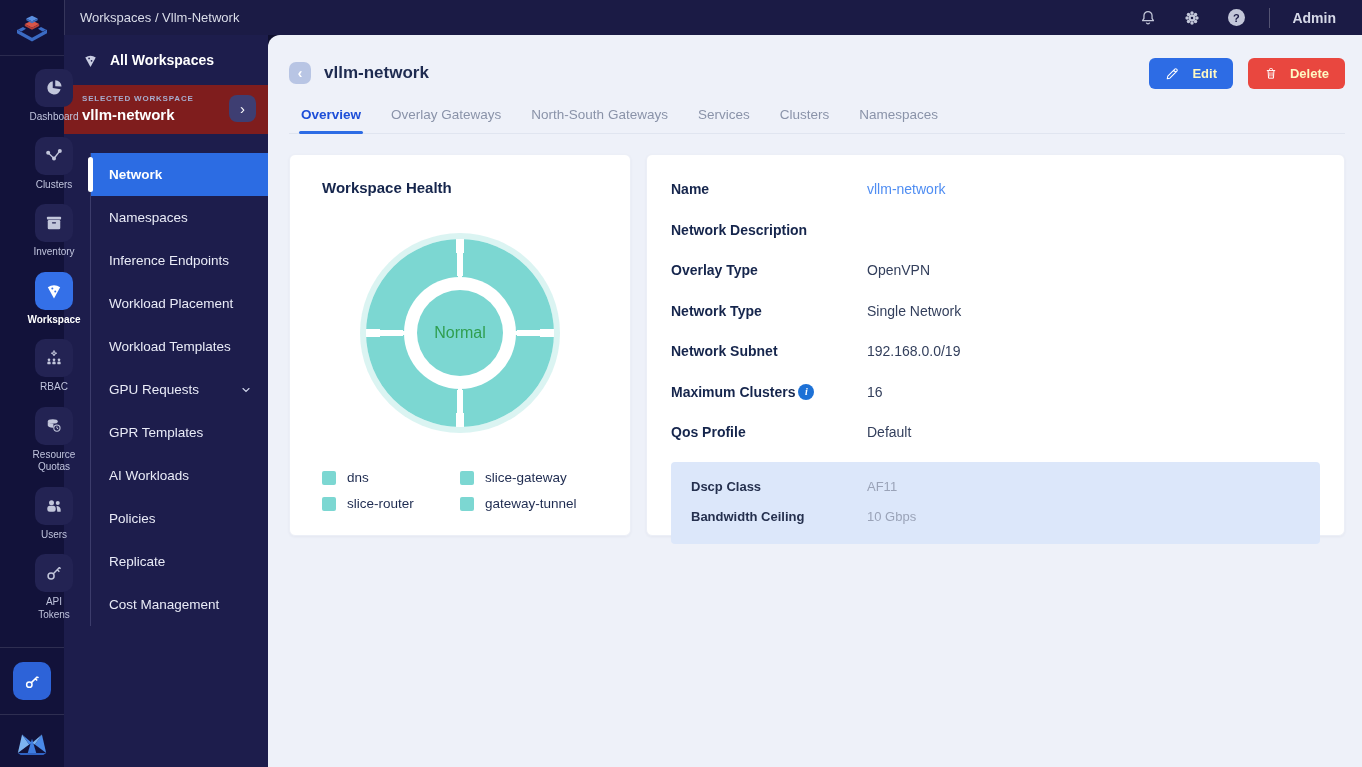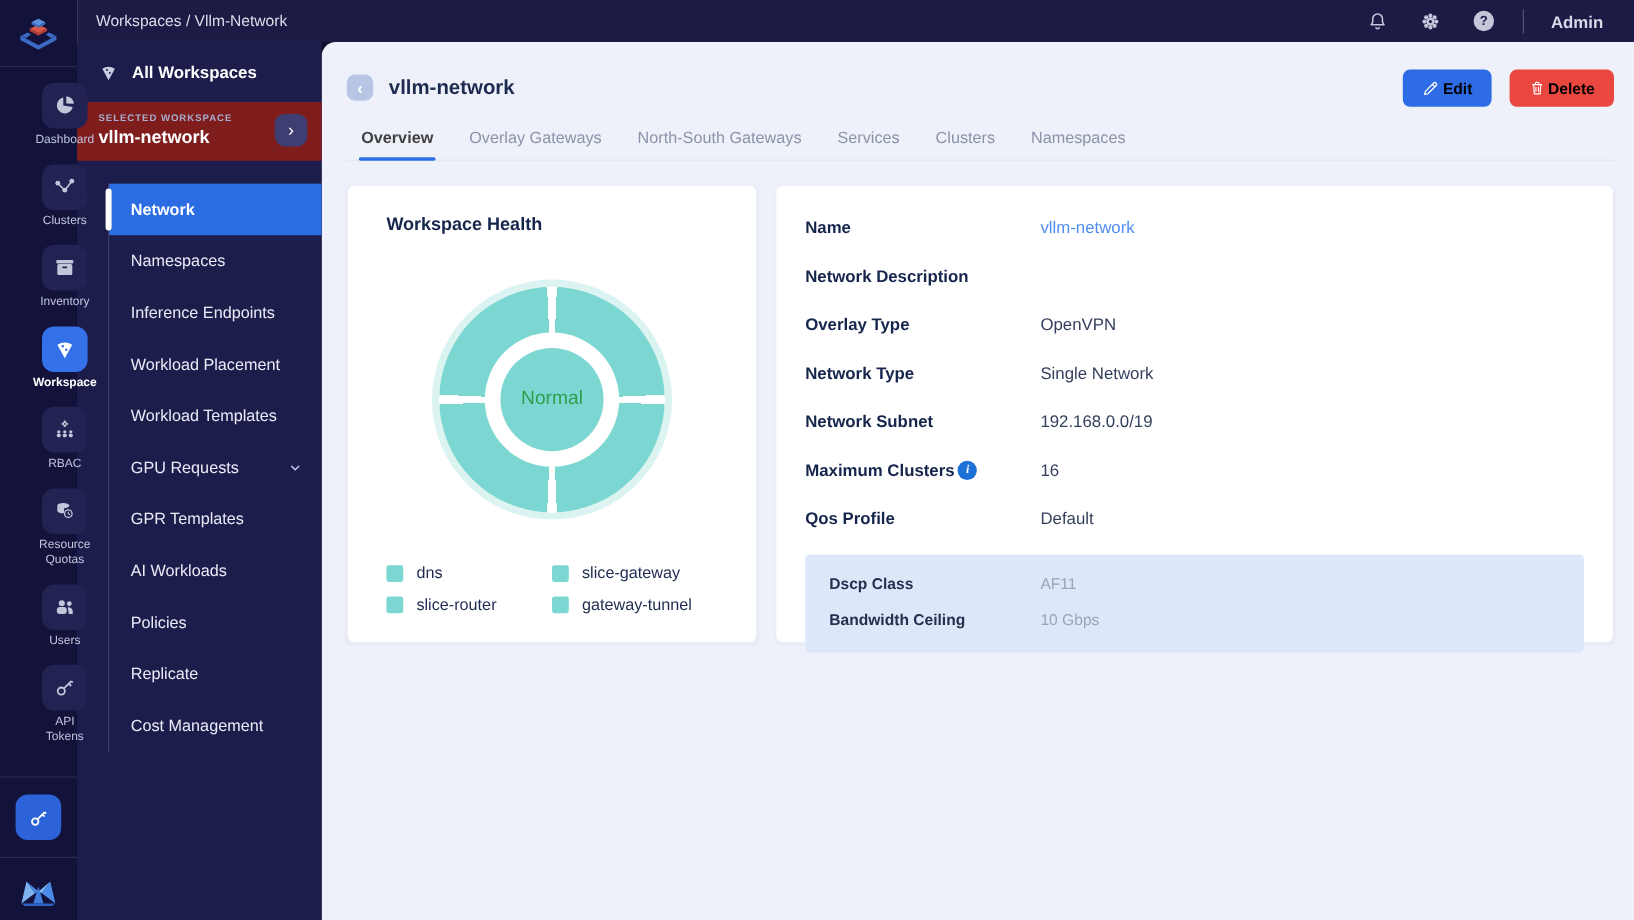--- a/index.html
+++ b/index.html
@@ -42,27 +42,27 @@
   .m-item.active { background:#2c6ce3; color:#fff; font-weight:bold; }
   .m-item.active::before { content:""; position:absolute; left:-3px; top:4px; bottom:4px; width:5px; background:#fff; border-radius:3px; }
   .m-chev { margin-left:auto; display:flex; align-items:center; }
 
   
   .main { position:absolute; left:268px; top:35px; width:1094px; height:732px; background:#eef1f9; border-top-left-radius:12px; padding:21px 17px 0 21px; z-index:1; }
   .head-row { display:flex; align-items:center; height:34px; }
   .back-btn { width:22px; height:22px; border-radius:7px; background:#b8c5e4; color:#ffffff; font-size:14px; font-weight:bold; display:flex; align-items:center; justify-content:center; cursor:pointer; }
   .page-title { margin-left:13px; font-size:17px; font-weight:bold; color:#1e2b50; }
   .actions { margin-left:auto; display:flex; gap:15px; }
-  .btn { height:31px; border:none; border-radius:6px; display:flex; align-items:center; gap:2px; padding:0 16px; color:#000000; font-size:13px; font-weight:bold; cursor:pointer; font-family:inherit; }
+  .btn { height:31px; border:none; border-radius:6px; display:flex; align-items:center; gap:12px; padding:0 16px; color:#fef9c3; font-size:13px; font-weight:bold; cursor:pointer; font-family:inherit; }
   .btn-edit { background:#2d6ce5; }
   .btn-delete { background:#e9473f; }
 
   .tabs { display:flex; gap:30px; margin-top:17px; padding-left:12px; border-bottom:1px solid #e0e5f0; }
   .tab { padding-bottom:11px; font-size:13.5px; color:#8a93a9; cursor:pointer; position:relative; }
-  .tab.active { color:#404040; font-weight:bold; }
+  .tab.active { color:#1d4ed8; font-weight:bold; }
   .tab.active::after { content:""; position:absolute; left:-2px; right:-2px; bottom:-1px; height:3px; background:#2d6ce5; border-radius:2px; }
 
   .content { display:flex; gap:15px; margin-top:20px; }
   .card { background:#ffffff; border-radius:6px; border:1px solid #eceff7; box-shadow:0 1px 3px rgba(30,43,80,.05); }
 
   .health-card { width:342px; height:382px; padding:24px 20px 20px; display:flex; flex-direction:column; }
   .health-title { font-size:15px; font-weight:bold; color:#15254c; padding-left:12px; }
   .donut-wrap { flex:1; display:flex; align-items:center; justify-content:center; }
   .donut { width:188px; height:188px; border-radius:50%; position:relative;
     background:conic-gradient(#fff 0 2.5deg, #7cd7d2 2.5deg 87.5deg, #fff 87.5deg 92.5deg, #7cd7d2 92.5deg 177.5deg, #fff 177.5deg 182.5deg, #7cd7d2 182.5deg 267.5deg, #fff 267.5deg 272.5deg, #7cd7d2 272.5deg 357.5deg, #fff 357.5deg 360deg);

